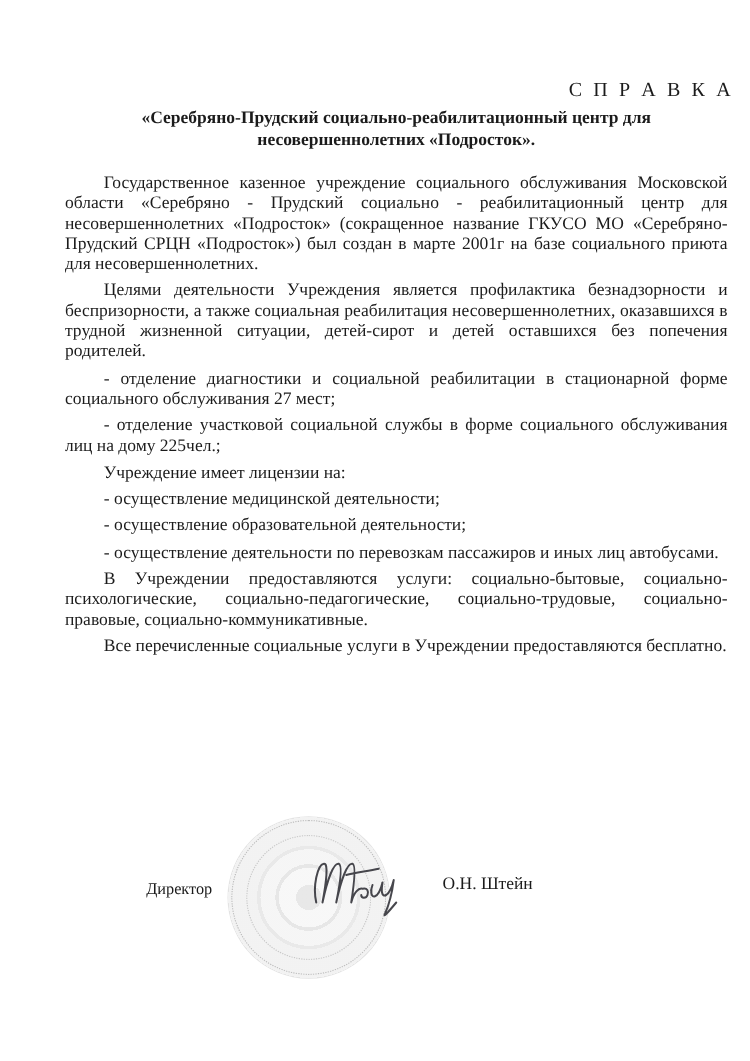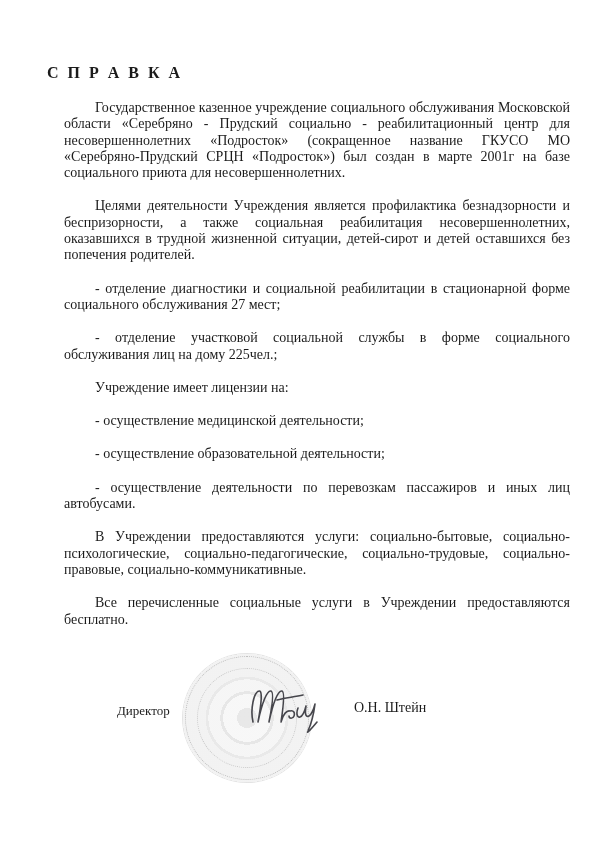--- a/index.html
+++ b/index.html
@@ -18,42 +18,42 @@
   }
   .content {
     position: absolute;
     top: 64px;
     left: 47px;
     width: 540px;
   }
   .doc-title {
     font-size: 16px;
     line-height: 18px;
-    font-weight: bold;
-    text-align: left;
+    font-weight: normal;
+    text-align: right;
     letter-spacing: 2.5px;
     margin: 0;
   }
   .doc-subtitle {
     font-size: 14px;
     line-height: 17.5px;
     font-weight: bold;
     text-align: center;
     margin: 4px auto 0;
     max-width: 472px;
   }
   .bodytext {
     margin-top: 18px;
     font-size: 14px;
     line-height: 16.3px;
     text-align: justify;
     text-align-last: left;
   }
   .bodytext p {
-    margin: 17px;
+    margin: 5px;
     text-indent: 31px;
   }
   .sig-role {
     position: absolute;
     left: 117px;
     top: 703px;
     font-size: 13px;
   }
   .sig-name {
     position: absolute;
@@ -100,20 +100,21 @@
     left: 246px;
     top: 681px;
   }
 </style>
 </head>
 <body>
 
 <div class="page">
   <div class="content">
     <h1 class="doc-title">С П Р А В К А</h1>
+    <h2 class="doc-subtitle">«Серебряно-Прудский социально-реабилитационный центр для несовершеннолетних «Подросток».</h2>
     <div class="bodytext">
       <p>Государственное казенное учреждение социального обслуживания Московской области «Серебряно - Прудский социально - реабилитационный центр для несовершеннолетних «Подросток» (сокращенное название ГКУСО МО «Серебряно-Прудский СРЦН «Подросток») был создан в марте 2001г на базе социального приюта для несовершеннолетних.</p>
       <p>Целями деятельности Учреждения является профилактика безнадзорности и беспризорности, а также социальная реабилитация несовершеннолетних, оказавшихся в трудной жизненной ситуации, детей-сирот и детей оставшихся без попечения родителей.</p>
       <p>- отделение диагностики и социальной реабилитации в стационарной форме социального обслуживания 27 мест;</p>
       <p>- отделение участковой социальной службы в форме социального обслуживания лиц на дому 225чел.;</p>
       <p>Учреждение имеет лицензии на:</p>
       <p>- осуществление медицинской деятельности;</p>
       <p>- осуществление образовательной деятельности;</p>
       <p>- осуществление деятельности по перевозкам пассажиров и иных лиц автобусами.</p>
       <p>В Учреждении предоставляются услуги: социально-бытовые, социально-психологические, социально-педагогические, социально-трудовые, социально-правовые, социально-коммуникативные.</p>

